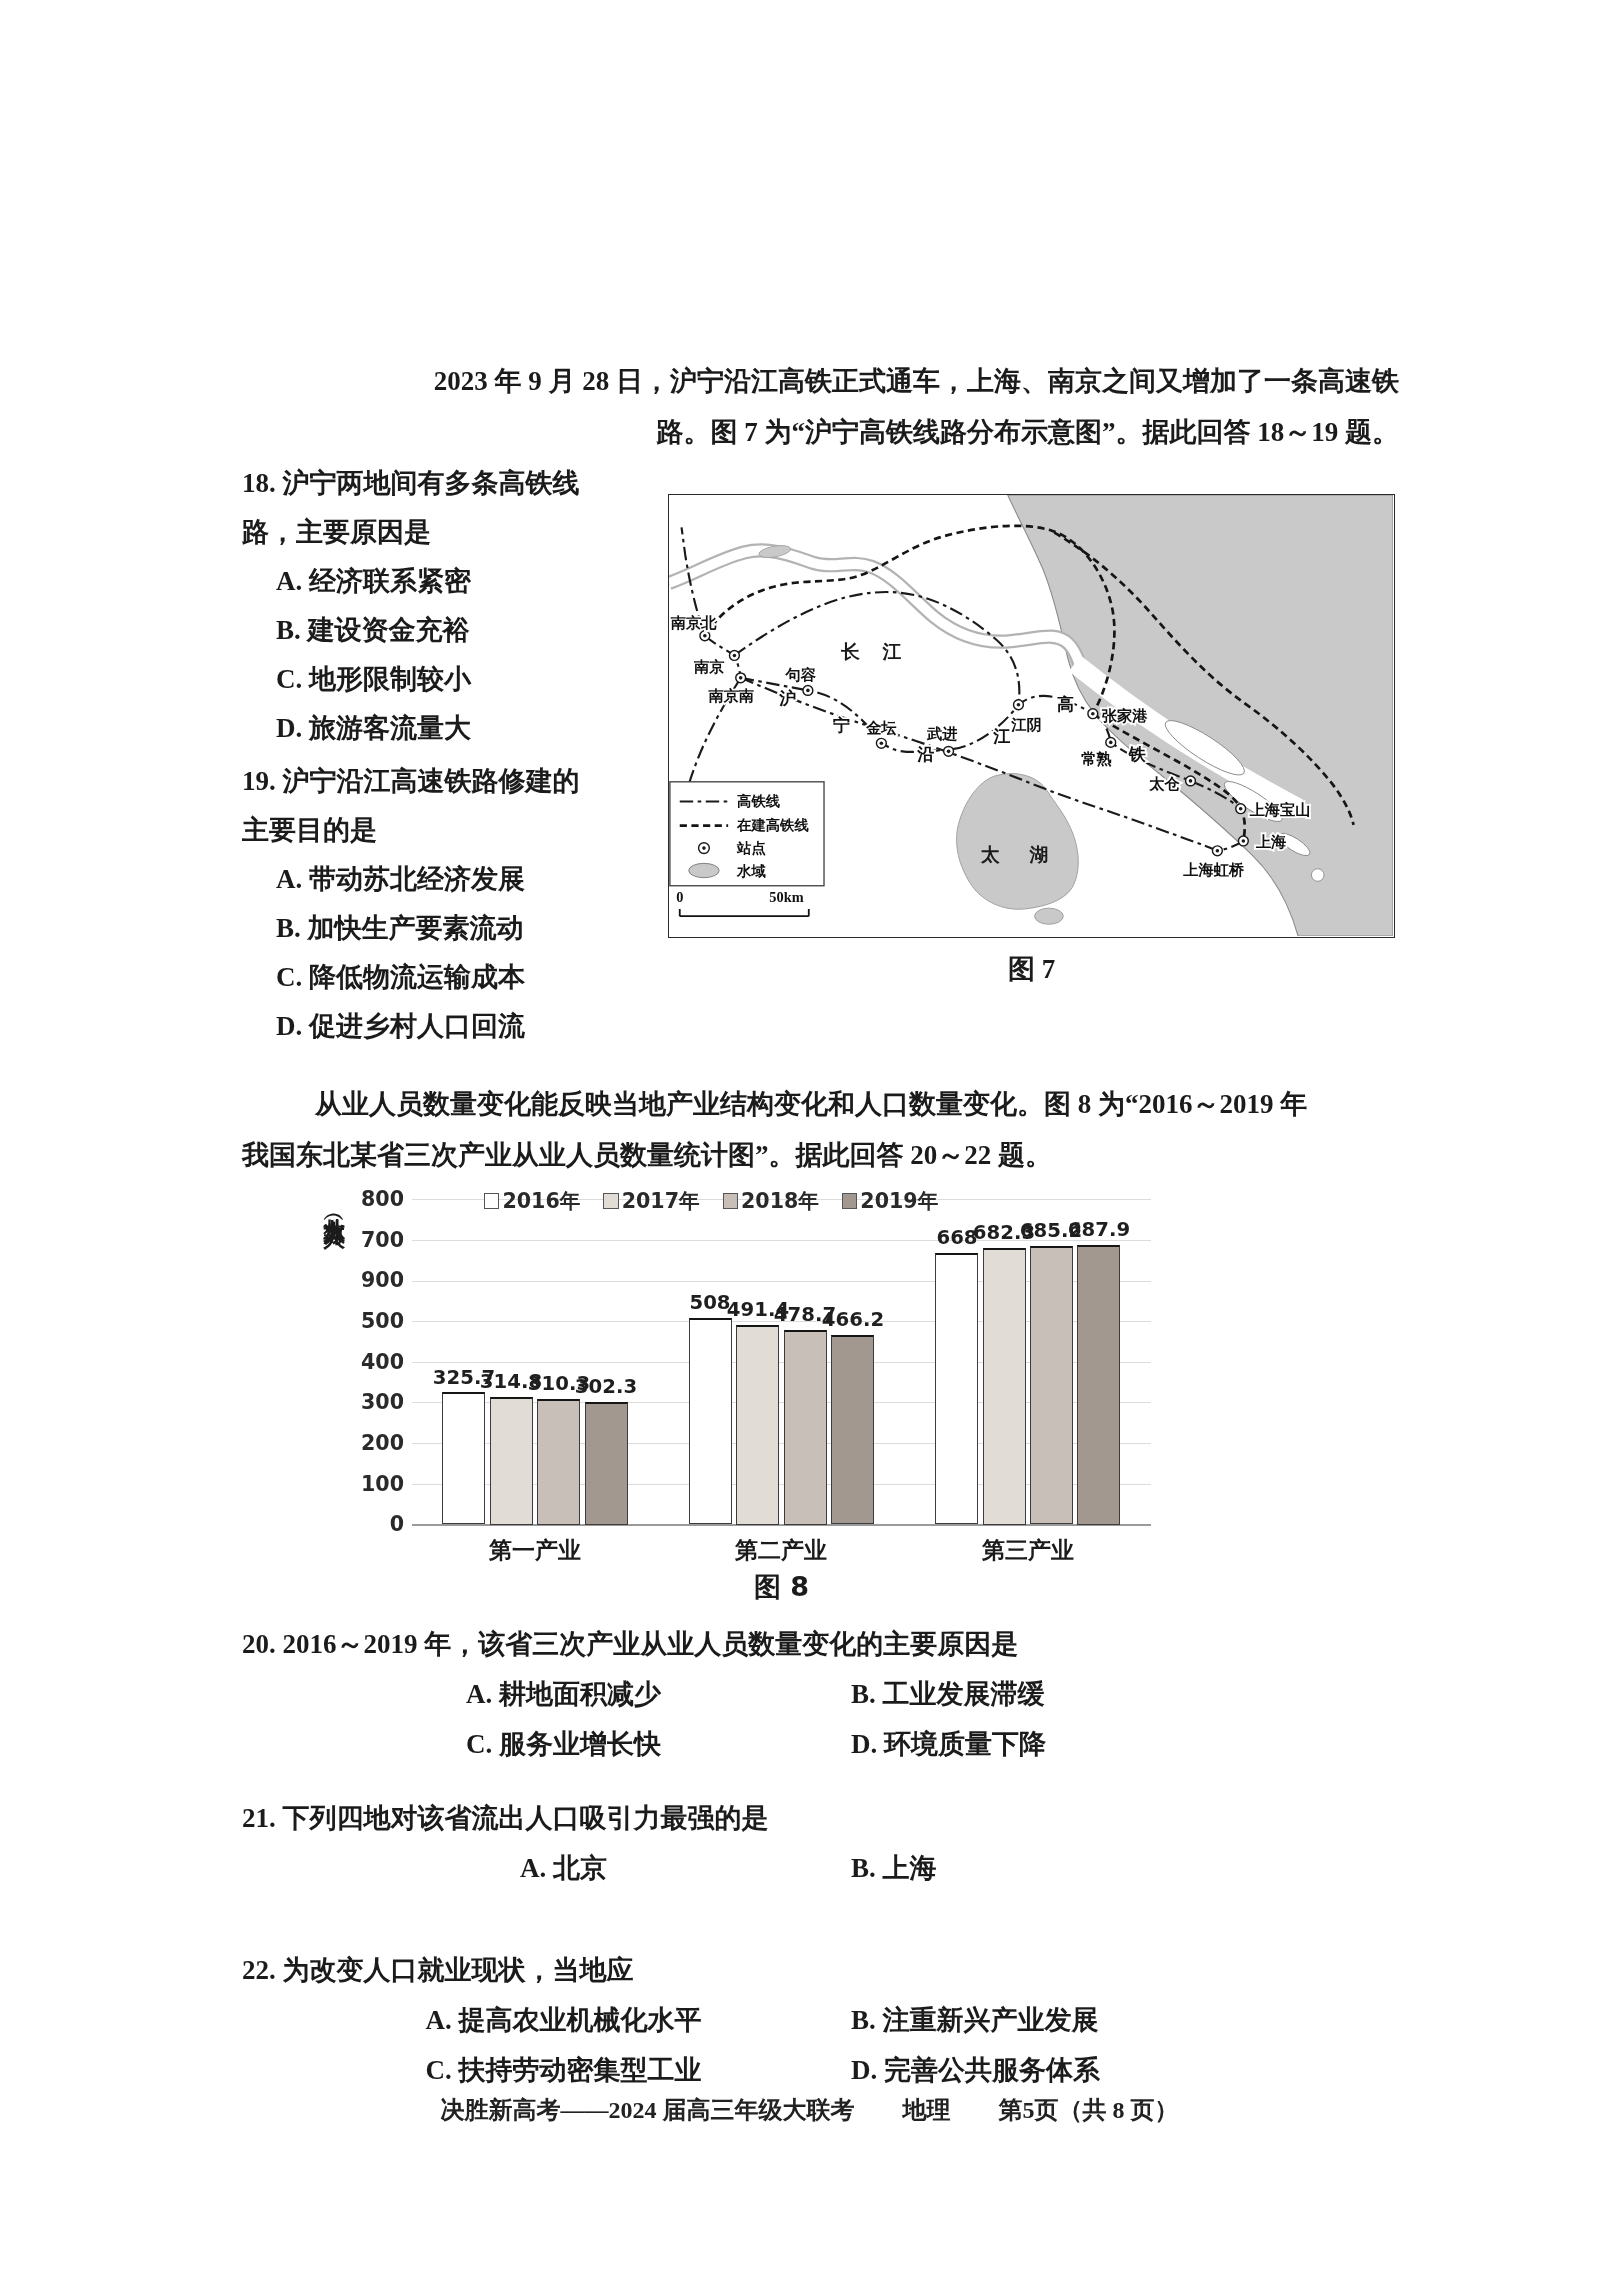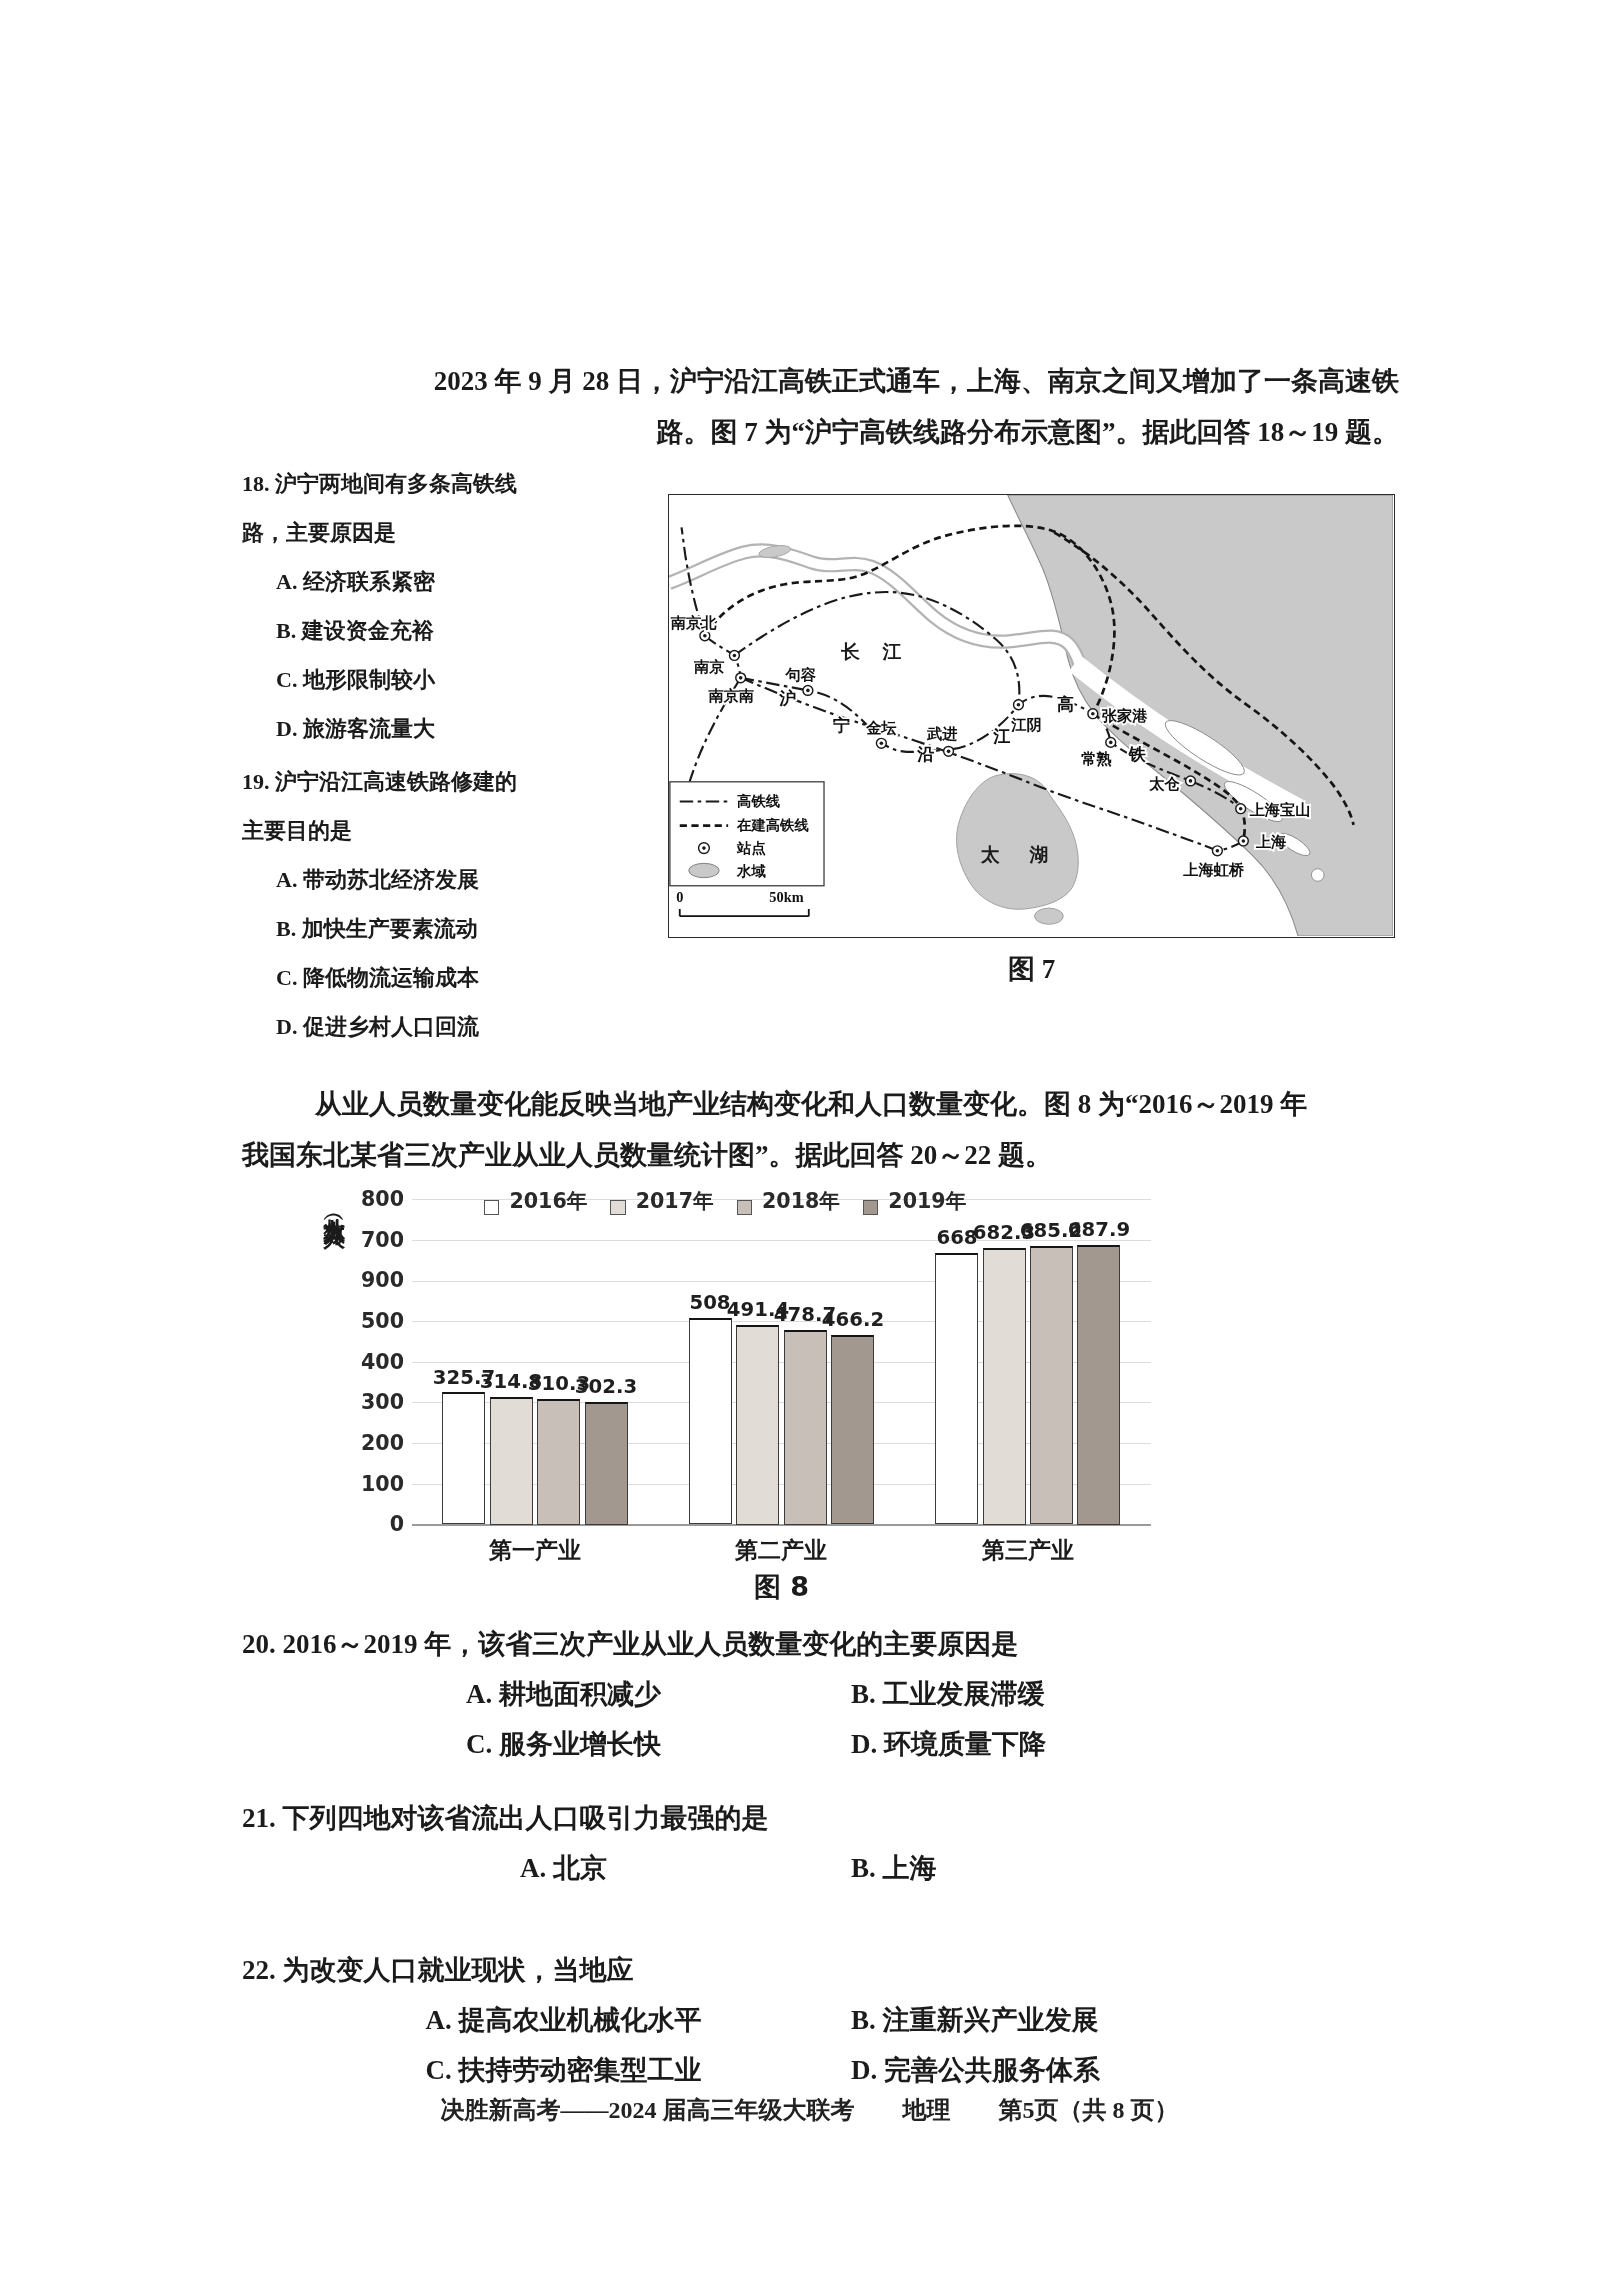--- a/index.html
+++ b/index.html
@@ -2,40 +2,40 @@
 <html style="font-size:14.3px"><head>
 <meta charset="utf-8">
 <style>
   html,body{margin:0;padding:0;background:#e8e8e8;}
   .page{position:relative;width:1619px;height:2289px;background:#ffffff;margin:0 auto;
         font-family:"Liberation Serif","DejaVu Serif",serif;color:#1b1b1b;overflow:hidden;}
   .abs{position:absolute;}
   .tline{white-space:nowrap;}
   .para{font-size:27px;line-height:51px;font-weight:600;}
   .para .tline:first-child{text-indent:73px;}
-  .qblock{font-size:22px;line-height:49px;font-weight:600;}
+  .qblock{font-size:27px;line-height:49px;font-weight:600;}
   .qblock .opt{padding-left:34px;white-space:nowrap;}
   .qwide{font-size:27px;line-height:50px;font-weight:600;}
   .opt-row{display:flex;text-align:center;}
   .opt-cell{white-space:nowrap;}
   .opt-cell.c1{width:609px;box-sizing:border-box;padding-left:34px;}
   .caption{font-size:27px;font-weight:700;text-align:center;}
   #map{border:1.8px solid #2b2b2b;box-sizing:border-box;background:#fff;}
   #map svg{display:block;}
   
   #chart{font-family:"DejaVu Sans","Liberation Sans",sans-serif;}
   .grid-line{position:absolute;height:0.9px;background:#dcdcdc;}
   .axis-base{position:absolute;height:1.8px;background:#9a9a9a;}
   .ytick{position:absolute;width:70px;text-align:right;font-size:20.6px;font-weight:700;color:#2a2a2a;}
   .bar{position:absolute;box-sizing:border-box;border:0.9px solid #3c3c3c;border-top:2.7px solid #151515;}
   .bar-label{position:absolute;width:86px;text-align:center;font-size:19.7px;font-weight:700;color:#1f1f1f;}
   .cat-label{position:absolute;text-align:center;font-size:23px;font-weight:700;
              font-family:"Liberation Serif","DejaVu Serif",serif;}
   .legend-row{position:absolute;display:flex;gap:23px;font-size:20.6px;font-weight:700;color:#2a2a2a;}
-  .legend-item{display:flex;align-items:flex-end;gap:10px;}
+  .legend-item{display:flex;align-items:center;gap:3px;}
   .legend-swatch{width:13.4px;height:13.4px;border:0.9px solid #555;display:inline-block;}
   .ylab{writing-mode:vertical-rl;font-size:21.5px;font-weight:700;letter-spacing:1.8px;
         font-family:"Liberation Serif","DejaVu Serif",serif;}
   #footer{font-size:24px;font-weight:600;color:#222;text-align:center;}
 </style>
 </head>
 <body>
 
 <div class="page">
 

